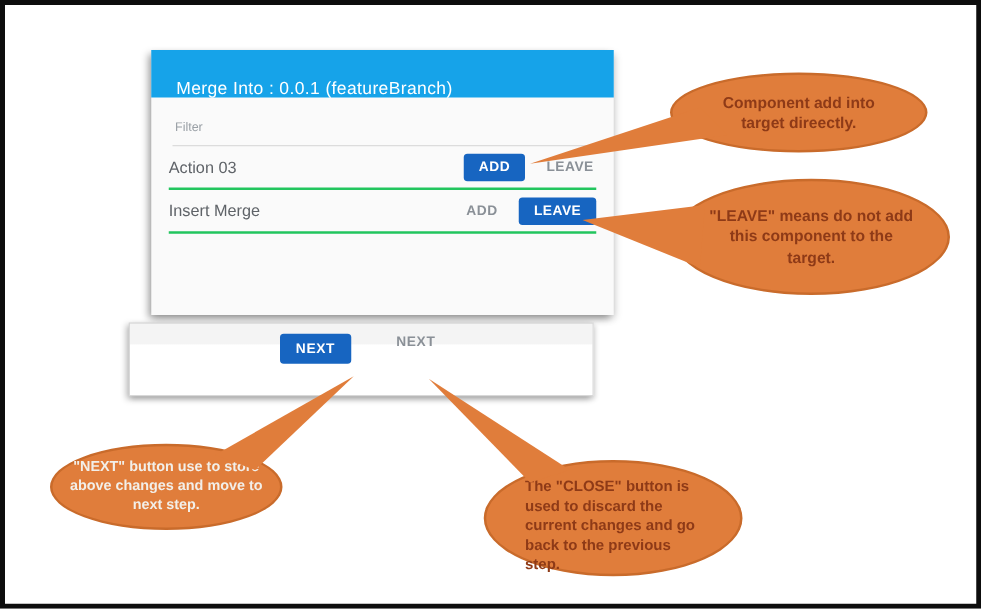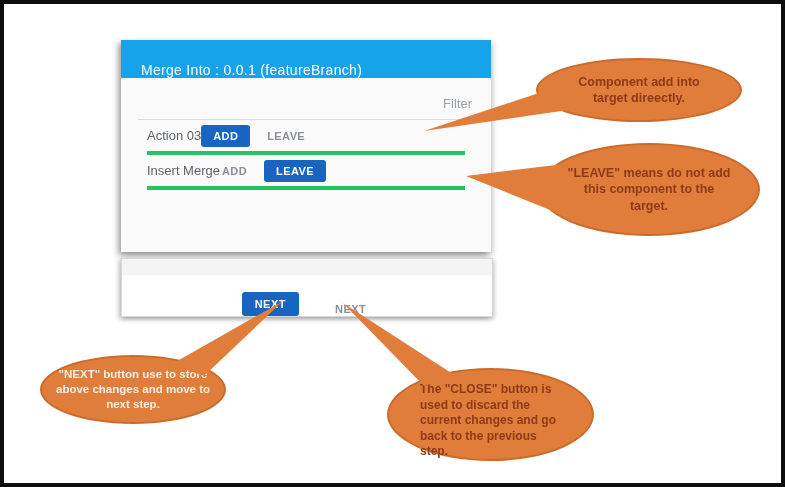--- a/index.html
+++ b/index.html
@@ -21,49 +21,49 @@
   .dialog-header{
     height:38px;background:#16a3e9;color:#ffffff;
     font-size:14px;letter-spacing:.3px;
     display:flex;align-items:flex-end;padding:0 20px;
   }
   .dialog-body{padding:0 0 6px 0;}
   .filter-wrap{margin:0 17px;padding-top:14px;border-bottom:1px solid #dcdcdc;}
   .filter-input{
     width:100%;border:none;outline:none;background:transparent;
     font-family:"Liberation Sans",sans-serif;
-    font-size:13px;color:#707070;padding:4px 2px 8px 2px;text-align:right;
+    font-size:10px;color:#707070;padding:4px 2px 8px 2px;
   }
   .filter-input::placeholder{color:#9aa0a6;opacity:1;}
   .comp-row{
-    margin:0 26px;height:35px;
-    display:flex;align-items:center;justify-content:flex-start;
-    border-bottom:4px solid #22c55e;
+    margin:0 14px;height:35px;
+    display:flex;align-items:center;justify-content:space-between;
+    border-bottom:2px solid #22c55e;
   }
   .comp-name{font-size:13px;color:#5f6368;}
   .row-actions{display:flex;align-items:center;gap:15px;}
   .chip-active{
     background:#1765c1;color:#ffffff;border:none;border-radius:3px;
     font-family:"Liberation Sans",sans-serif;
     font-size:11px;font-weight:bold;letter-spacing:.4px;
     padding:5px 12px;cursor:pointer;
   }
   .chip-plain{
     background:transparent;border:none;color:#8a9097;
     font-family:"Liberation Sans",sans-serif;
     font-size:11px;font-weight:bold;letter-spacing:.4px;
     padding:5px 2px;cursor:pointer;
   }
   
   .footer-panel{
-    position:absolute;left:117px;top:254px;width:372px;height:59px;
+    position:absolute;left:99px;top:254px;width:372px;height:59px;
     background:linear-gradient(to bottom,#f4f4f4 0px,#f4f4f4 16px,#ffffff 17px);
     border:1px solid #d8d8d8;
     box-shadow:-2px 2px 5px rgba(0,0,0,.28), 2px 2px 4px rgba(0,0,0,.15);
-    display:flex;align-items:flex-end;justify-content:center;gap:30px;
+    display:flex;align-items:flex-start;justify-content:center;gap:30px;
     padding-top:8px;
   }
   .next-btn{
     background:#1765c1;color:#fff;border:none;border-radius:3px;
     font-family:"Liberation Sans",sans-serif;
     font-size:11px;font-weight:bold;letter-spacing:.5px;
     padding:6px 13px;cursor:pointer;
   }
   .close-btn{
     background:transparent;border:none;color:#8a9097;

